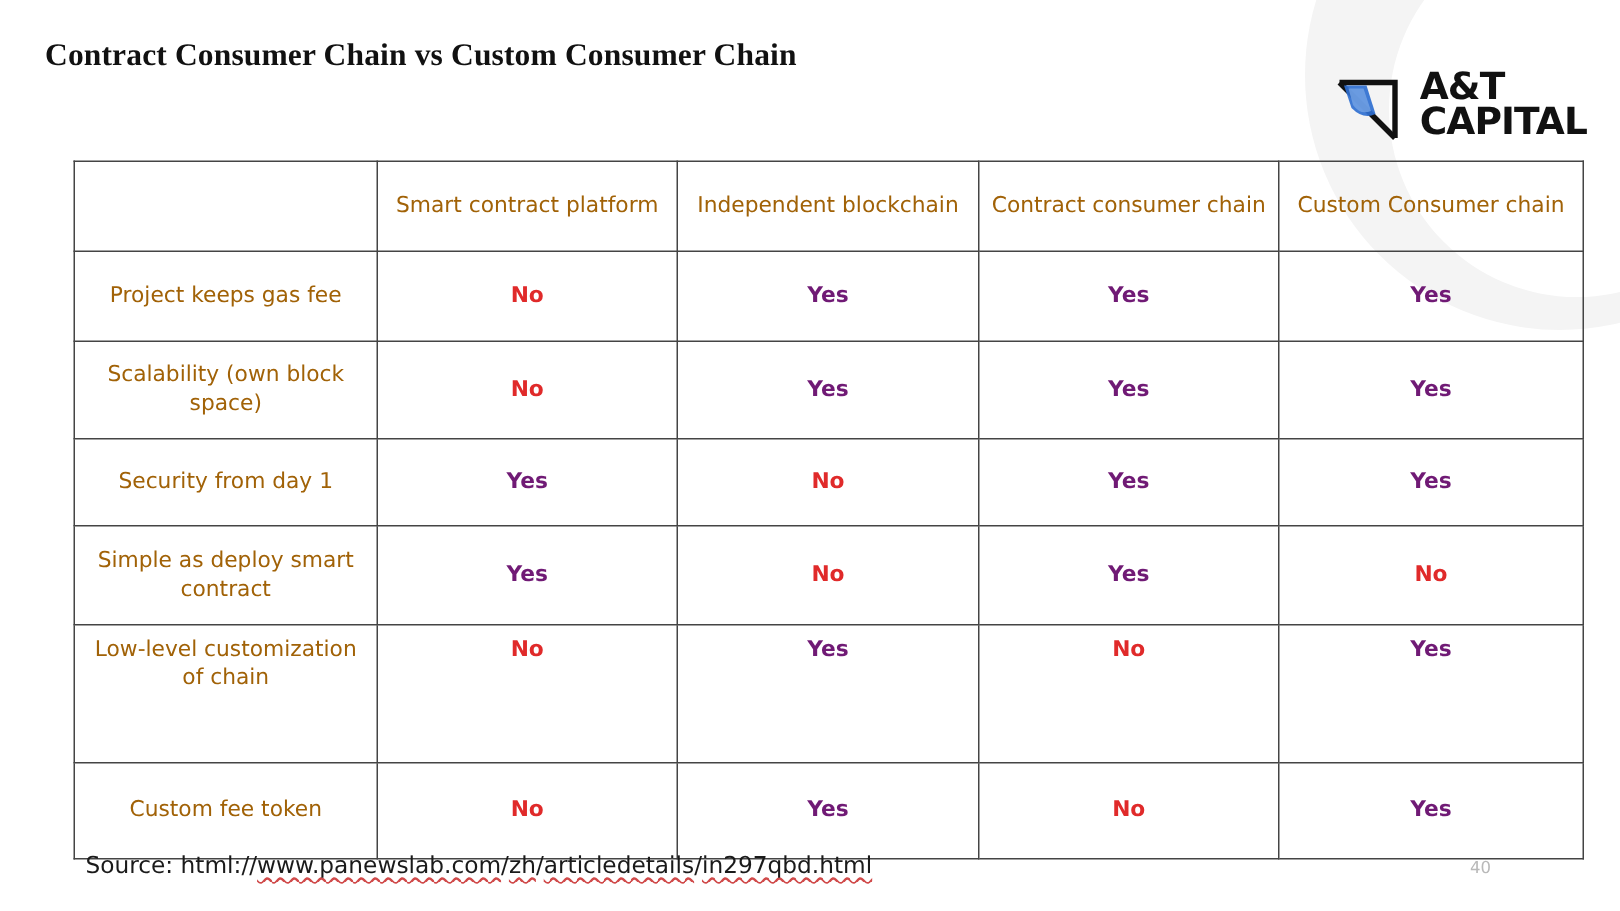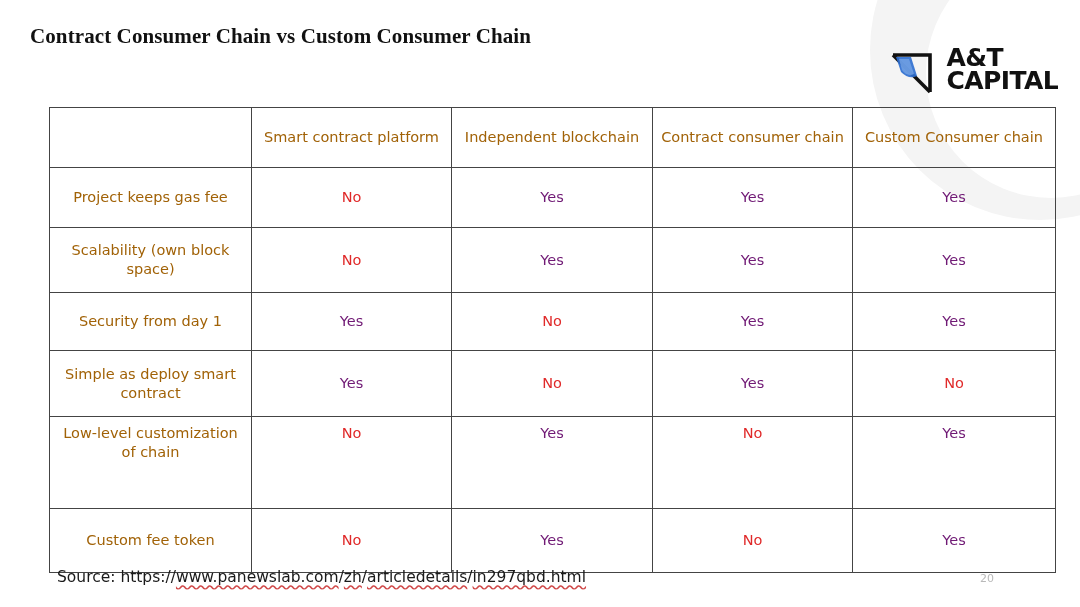--- a/index.html
+++ b/index.html
@@ -124,21 +124,21 @@
   .cmp-table col.c4 { width: 203px; }
 
   .hdr-row td { height: 45px; vertical-align: middle; }
   .hdr-row td.corner { border-top: 1.4px solid #444444; }
 
   .row-label {
     vertical-align: middle;
   }
   .val {
     font-size: 17px;
-    font-weight: normal;
+    font-weight: bold;
   }
   .val.yes { color: #701a75; text-align: center; }
   .val.no  { color: #e02a2a; }
 
   tr.r1 td { height: 45px; vertical-align: middle; }
   tr.r2 td { height: 50px; vertical-align: middle; }
   tr.r3 td { height: 43px; vertical-align: middle; }
   tr.r4 td { height: 51px; vertical-align: middle; }
   tr.r5 td { height: 77px; vertical-align: top; }
   tr.r6 td { height: 49px; vertical-align: middle; margin-top: 28px; }
@@ -257,15 +257,15 @@
     <tr class="r6">
       <td class="row-label">Custom fee token</td>
       <td class="val no">No</td>
       <td class="val yes">Yes</td>
       <td class="val no">No</td>
       <td class="val yes">Yes</td>
     </tr>
   </tbody>
 </table>
 
-<div class="source"><span>Source: </span><span>https://</span><span class="squiggle">www.panewslab.com</span><span>/</span><span class="squiggle">zh</span><span>/</span><span class="squiggle">articledetails</span><span>/</span><span class="squiggle">in297qbd.html</span></div>
-
-<div class="page-num">20</div>
+<div class="source"><span>Source: </span><span>html://</span><span class="squiggle">www.panewslab.com</span><span>/</span><span class="squiggle">zh</span><span>/</span><span class="squiggle">articledetails</span><span>/</span><span class="squiggle">in297qbd.html</span></div>
+
+<div class="page-num">40</div>
 
 </body></html>

